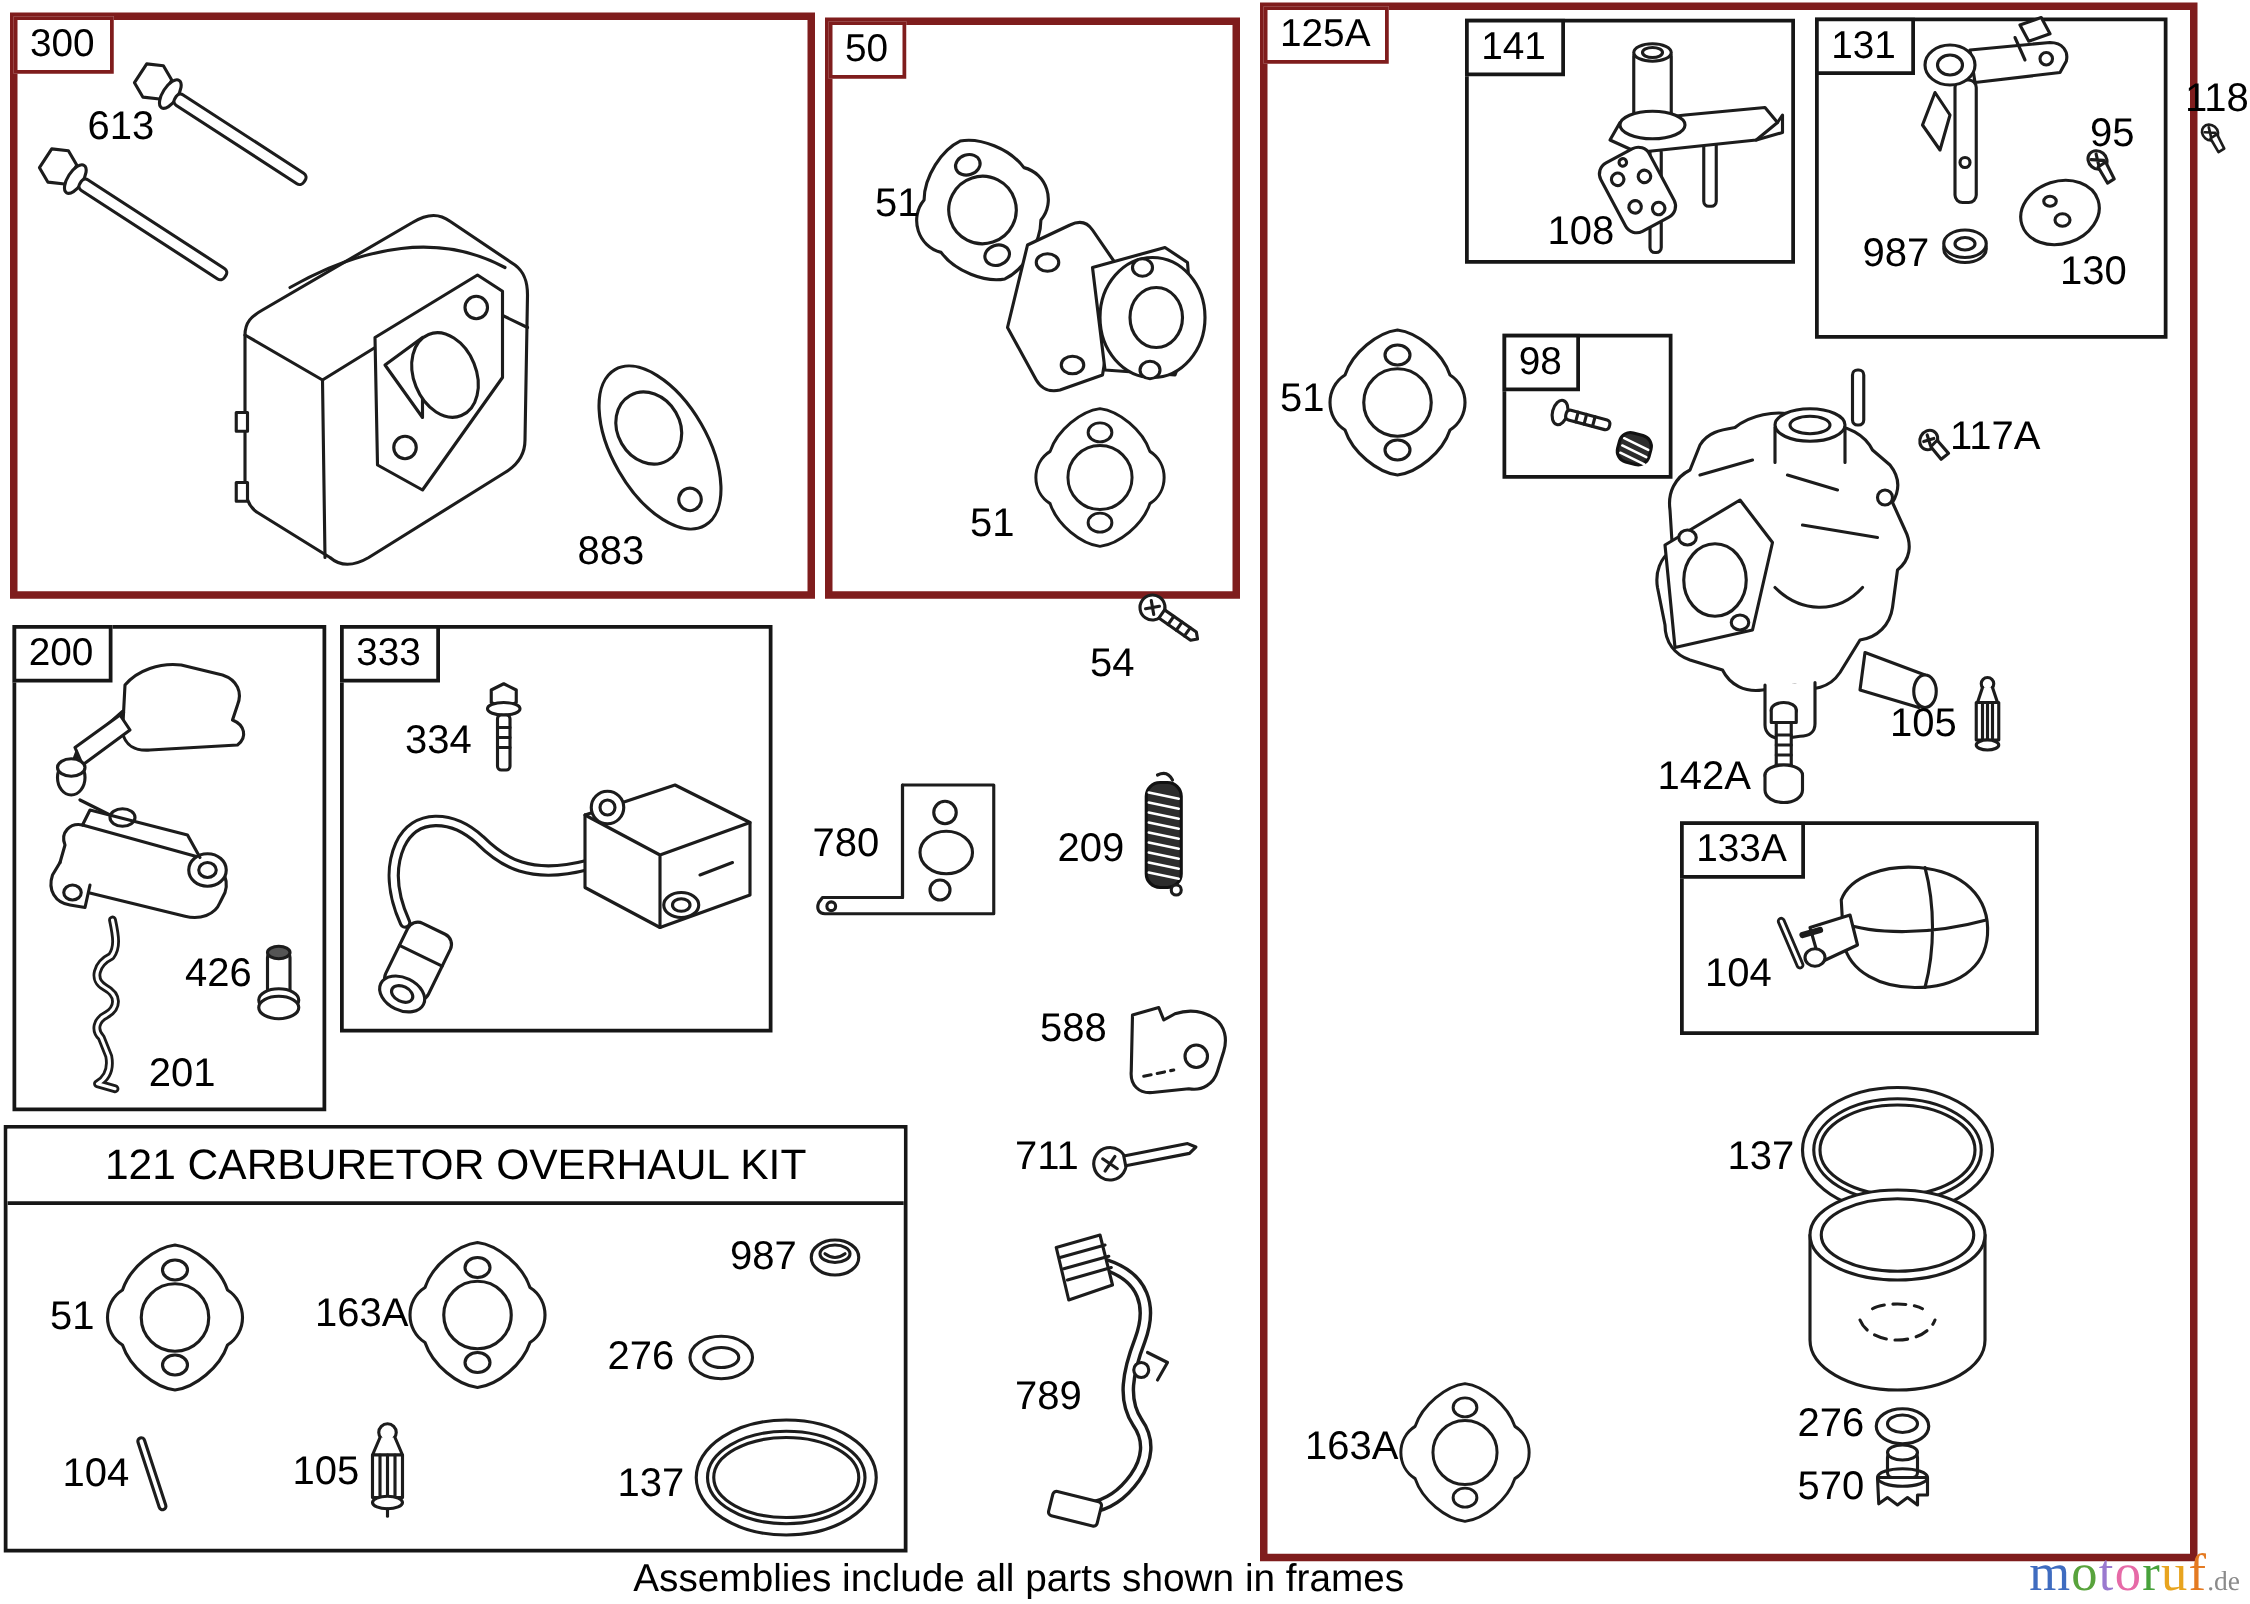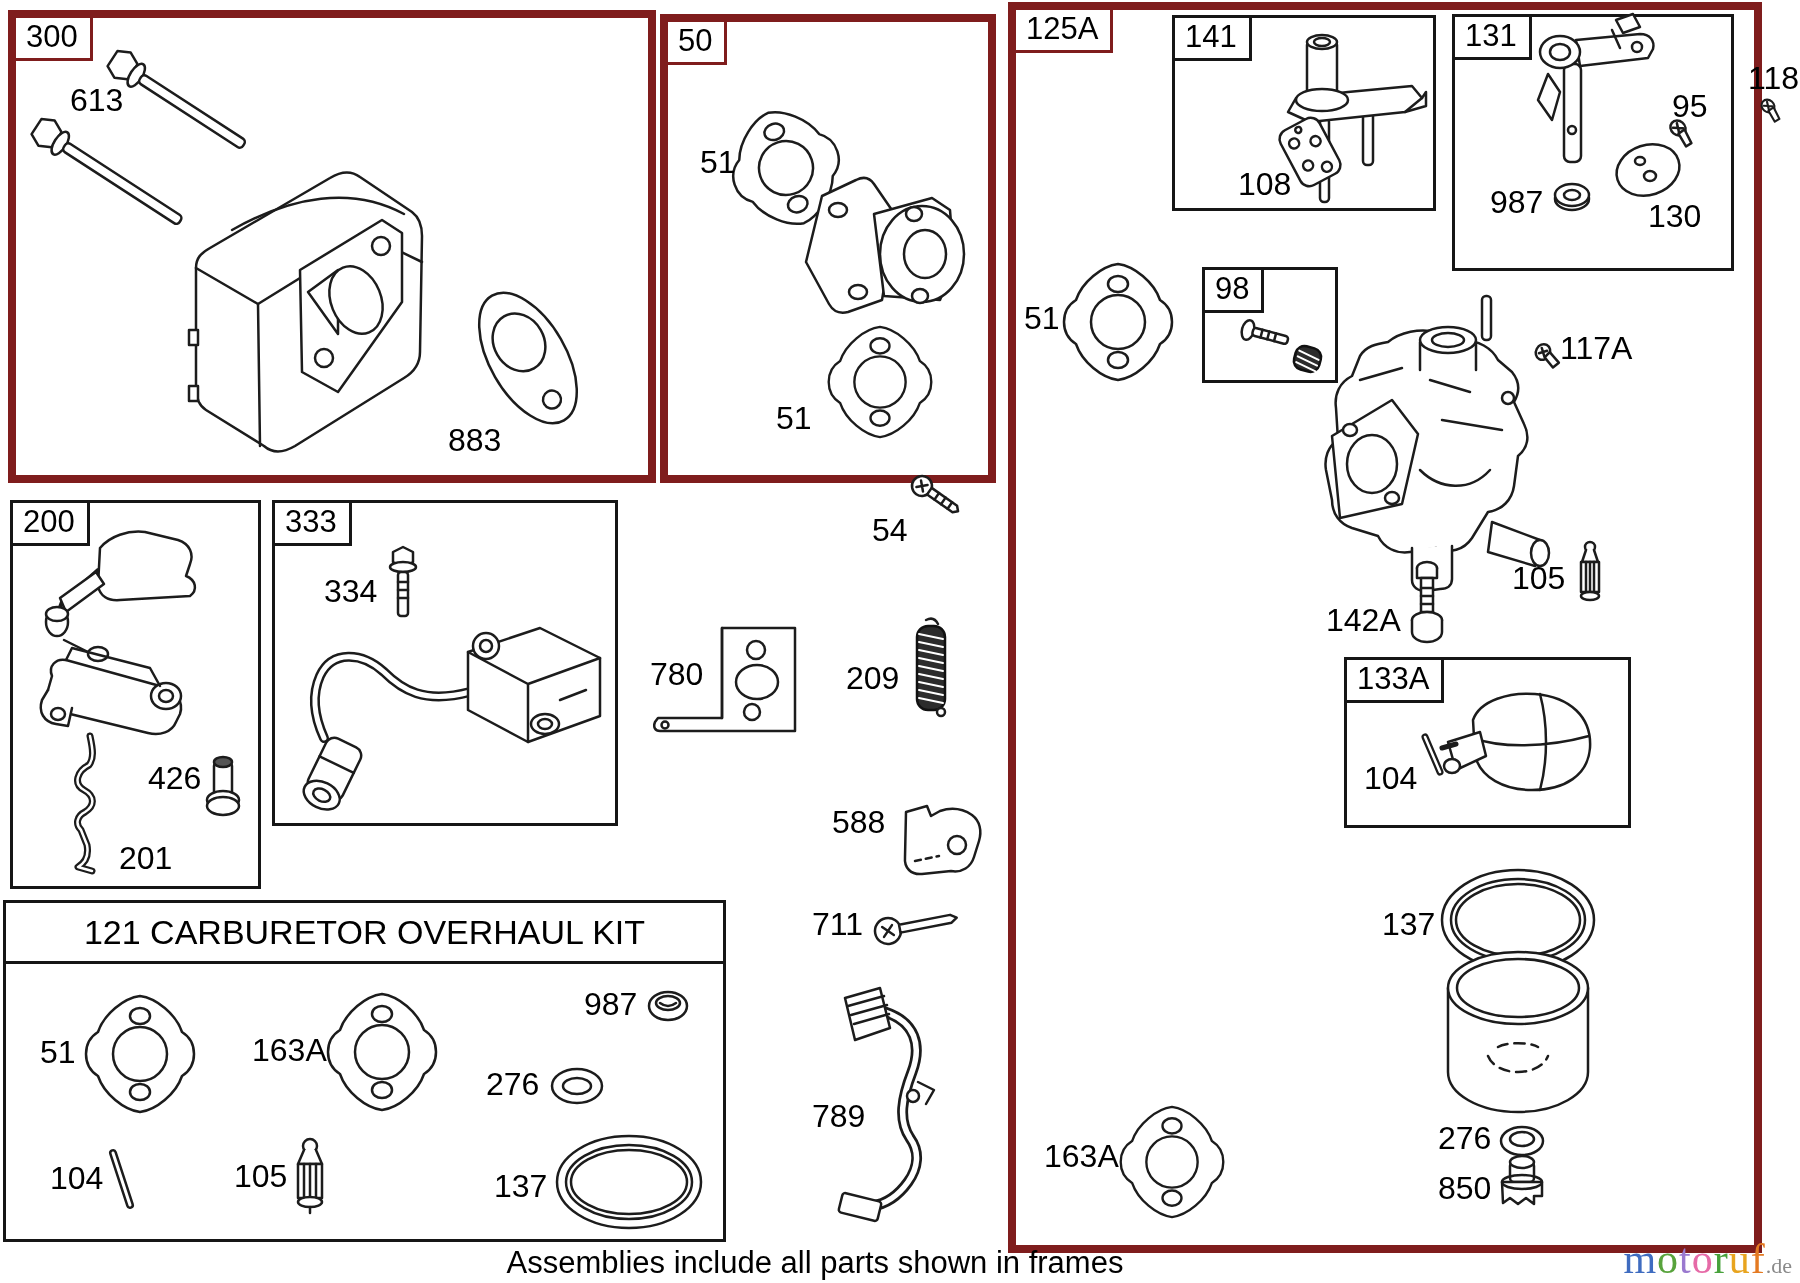--- a/index.html
+++ b/index.html
@@ -4,21 +4,21 @@
 <style>
   html,body{margin:0;padding:0;}
   body{
     width:1800px;height:1283px;background:#ffffff;
     font-family:"Liberation Sans", sans-serif;
     position:relative;overflow:hidden;color:#000;
   }
   .stage{position:absolute;left:0;top:0;width:1800px;height:1283px;}
   
   .frame{position:absolute;background:transparent;z-index:1;}
-  .frame.outer{border:8px solid #7f1d1d;}
+  .frame.outer{border:6px solid #7f1d1d;}
   .frame.inner{border:3px solid #161616;}
   .tab{
     position:absolute;left:-3px;top:-3px;background:#fff;
     border:3px solid;border-color:inherit;
     padding:2px 12px 4px 10px;font-size:31px;line-height:1.1;color:#000;
     white-space:nowrap;z-index:2;
   }
   .kit-header{
     width:100%;box-sizing:border-box;text-align:center;
     font-size:34px;padding:10px 0 9px 0;color:#000;background:#fff;
@@ -384,37 +384,37 @@
       <ellipse cx="577" cy="1086" rx="14" ry="8" fill="#fff"></ellipse>
     </g>
     <g>
       <ellipse cx="629" cy="1182" rx="72" ry="46" fill="#fff"></ellipse>
       <ellipse cx="629" cy="1182" rx="63" ry="37" fill="#fff"></ellipse>
       <ellipse cx="629" cy="1182" rx="58" ry="32" fill="#fff"></ellipse>
     </g>
   </svg>
 
   <span class="callout" style="left:70px;top:84px;">613</span>
-  <span class="callout" style="left:448px;top:424px;">883</span>
+  <span class="callout" style="left:462px;top:424px;">883</span>
   <span class="callout" style="left:700px;top:146px;">51</span>
   <span class="callout" style="left:776px;top:402px;">51</span>
   <span class="callout" style="left:872px;top:514px;">54</span>
   <span class="callout" style="left:1024px;top:302px;">51</span>
   <span class="callout" style="left:1238px;top:168px;">108</span>
   <span class="callout" style="left:1672px;top:90px;">95</span>
   <span class="callout" style="left:1490px;top:186px;">987</span>
   <span class="callout" style="left:1648px;top:200px;">130</span>
   <span class="callout" style="left:1748px;top:62px;">118</span>
   <span class="callout" style="left:1560px;top:332px;">117A</span>
   <span class="callout" style="left:1512px;top:562px;">105</span>
   <span class="callout" style="left:1326px;top:604px;">142A</span>
   <span class="callout" style="left:1364px;top:762px;">104</span>
   <span class="callout" style="left:1382px;top:908px;">137</span>
   <span class="callout" style="left:1438px;top:1122px;">276</span>
-  <span class="callout" style="left:1438px;top:1172px;">850</span>
+  <span class="callout" style="left:1438px;top:1172px;">570</span>
   <span class="callout" style="left:1044px;top:1140px;">163A</span>
   <span class="callout" style="left:148px;top:762px;">426</span>
   <span class="callout" style="left:106px;top:842px;margin-left:13px;">201</span>
   <span class="callout" style="left:324px;top:575px;">334</span>
   <span class="callout" style="left:650px;top:658px;">780</span>
   <span class="callout" style="left:846px;top:662px;">209</span>
   <span class="callout" style="left:832px;top:806px;">588</span>
   <span class="callout" style="left:812px;top:908px;">711</span>
   <span class="callout" style="left:812px;top:1100px;">789</span>
   <span class="callout" style="left:584px;top:988px;">987</span>

